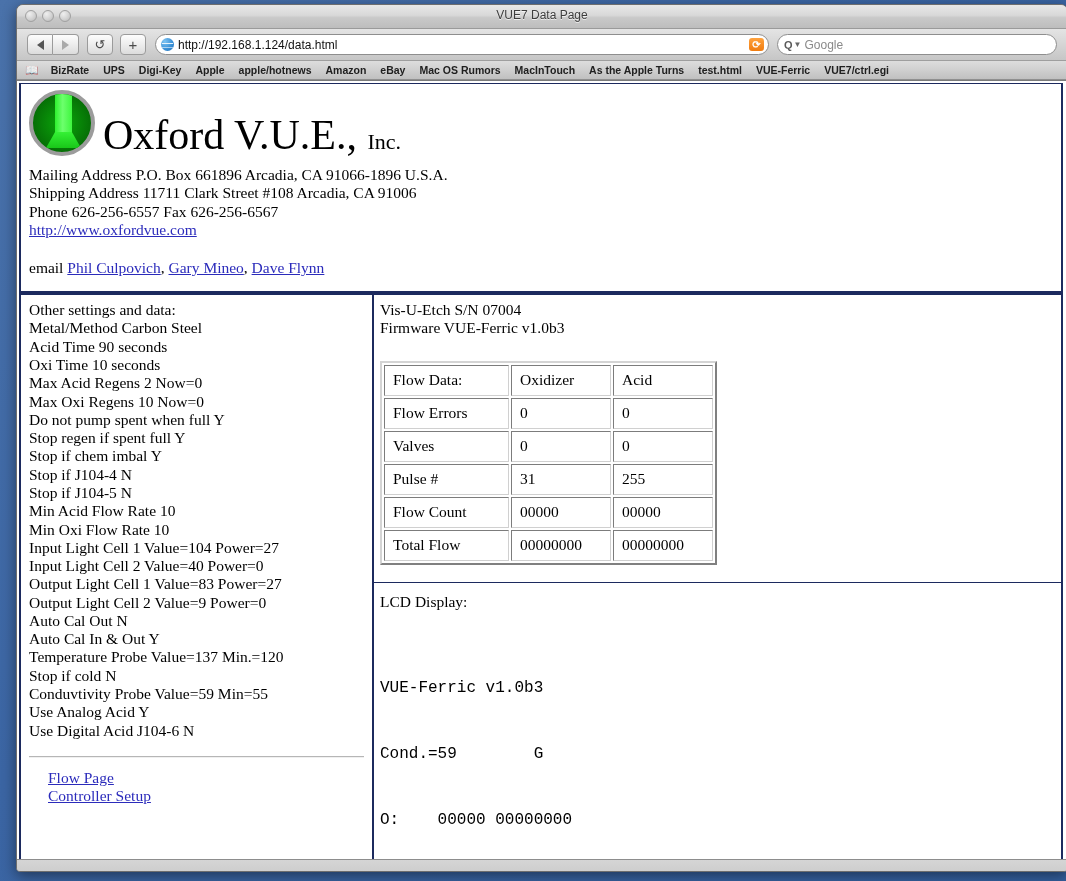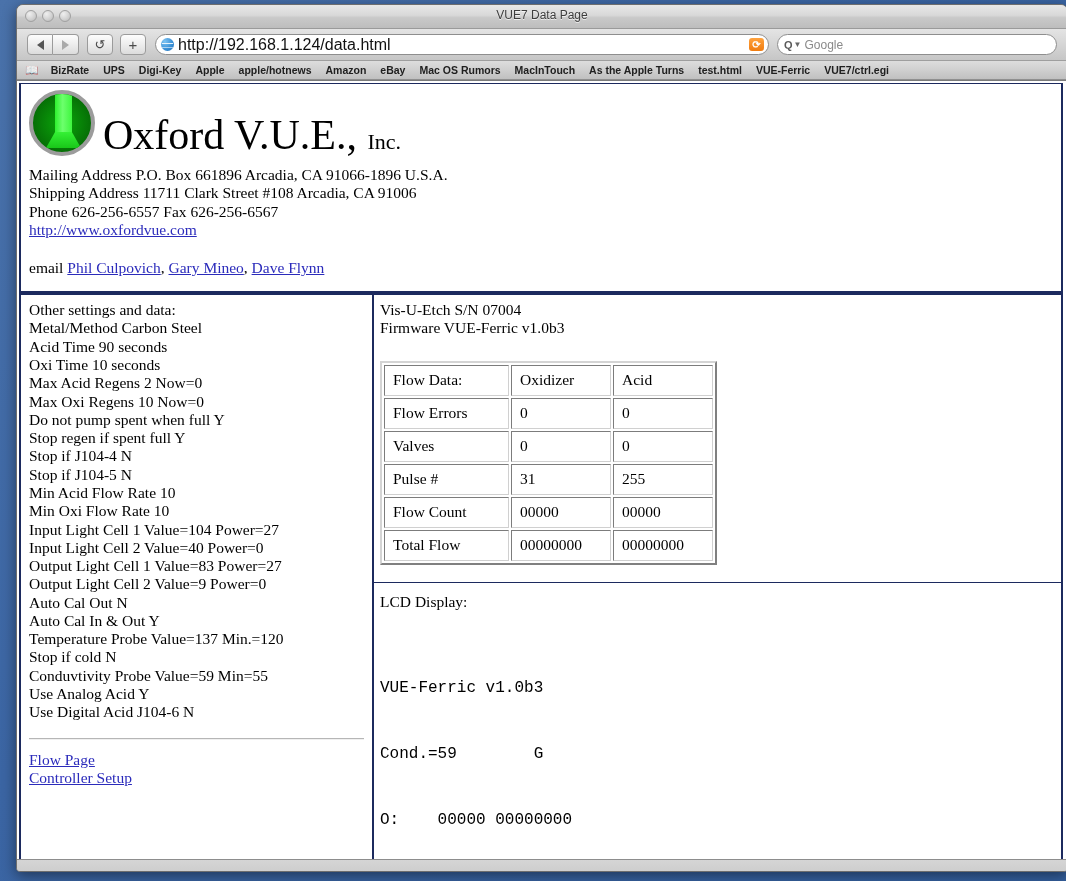--- a/index.html
+++ b/index.html
@@ -121,21 +121,21 @@
   }
   #globe-icon::after {
     content: "";
     position: absolute;
     left: 1px; top: 5px;
     width: 11px; height: 3px;
     border-top: 1px solid rgba(255,255,255,0.85);
     border-bottom: 1px solid rgba(255,255,255,0.55);
   }
   #url-text {
-    font-size: 16px;
+    font-size: 12px;
     color: #111;
     font-family: "Liberation Sans", sans-serif;
     white-space: nowrap;
     overflow: hidden;
     flex: 1 1 auto;
   }
   #rss-button {
     flex: 0 0 auto;
     width: 15px; height: 13px;
     border-radius: 3px;
@@ -303,20 +303,21 @@
     margin: 16px 0 11px 0;
     width: 335px;
   }
   #left-column .page-link {
     display: block;
     color: #2b2bbb;
     text-decoration: underline;
     font-family: "Liberation Serif", serif;
     font-size: 15.5px;
     line-height: 1.2;
+    margin-left: 19px;
   }
   #right-column {
     flex: 1 1 auto;
     padding: 6px 8px 8px 6px;
     font-family: "Liberation Serif", serif;
     font-size: 15.5px;
     color: #000;
     box-sizing: border-box;
   }
   #device-info div { line-height: 1.18; }
@@ -459,20 +460,21 @@
 
         <div id="left-column">
           <div>Other settings and data:</div>
           <div>Metal/Method Carbon Steel</div>
           <div>Acid Time 90 seconds</div>
           <div>Oxi Time 10 seconds</div>
           <div>Max Acid Regens 2 Now=0</div>
           <div>Max Oxi Regens 10 Now=0</div>
           <div>Do not pump spent when full Y</div>
           <div>Stop regen if spent full Y</div>
+          <div>Stop if chem imbal Y</div>
           <div>Stop if J104-4 N</div>
           <div>Stop if J104-5 N</div>
           <div>Min Acid Flow Rate 10</div>
           <div>Min Oxi Flow Rate 10</div>
           <div>Input Light Cell 1 Value=104 Power=27</div>
           <div>Input Light Cell 2 Value=40 Power=0</div>
           <div>Output Light Cell 1 Value=83 Power=27</div>
           <div>Output Light Cell 2 Value=9 Power=0</div>
           <div>Auto Cal Out N</div>
           <div>Auto Cal In &amp; Out Y</div>

